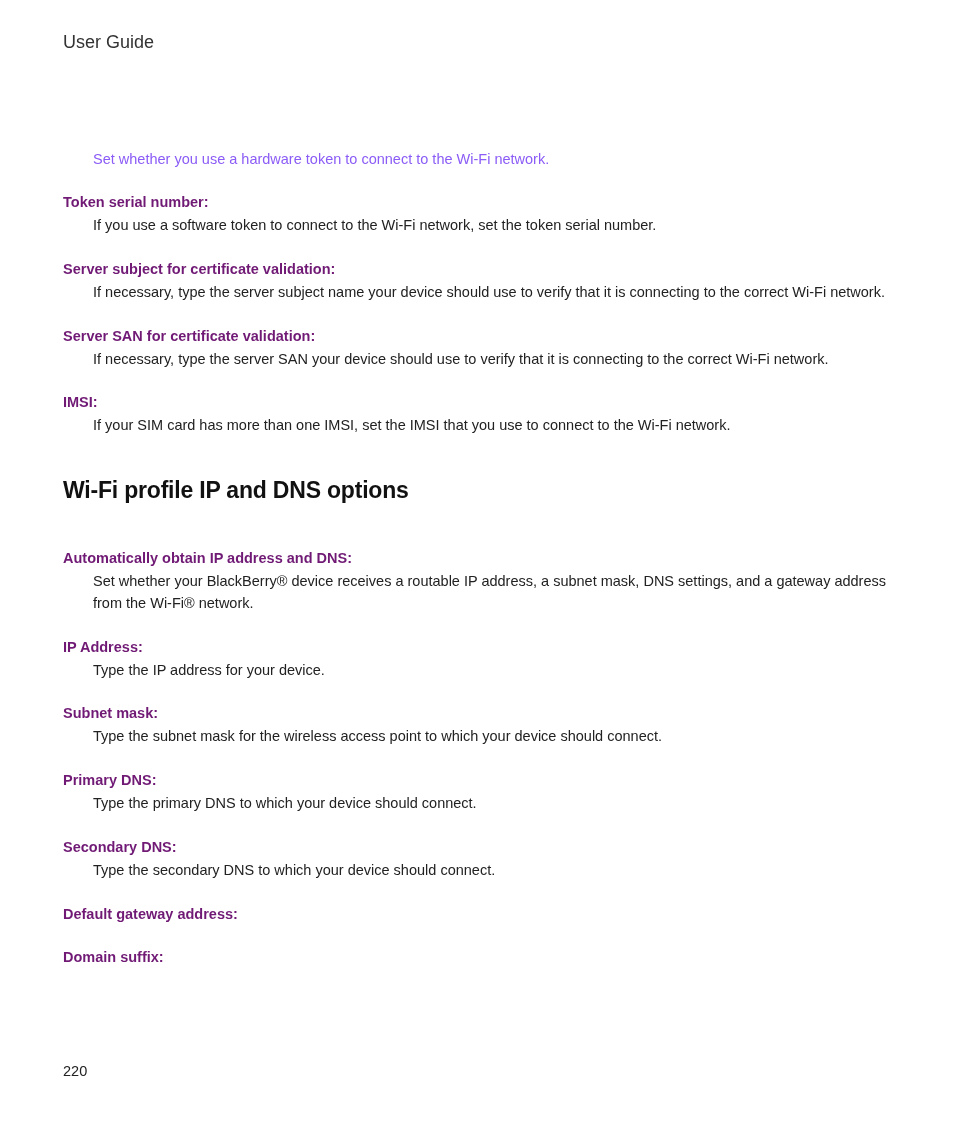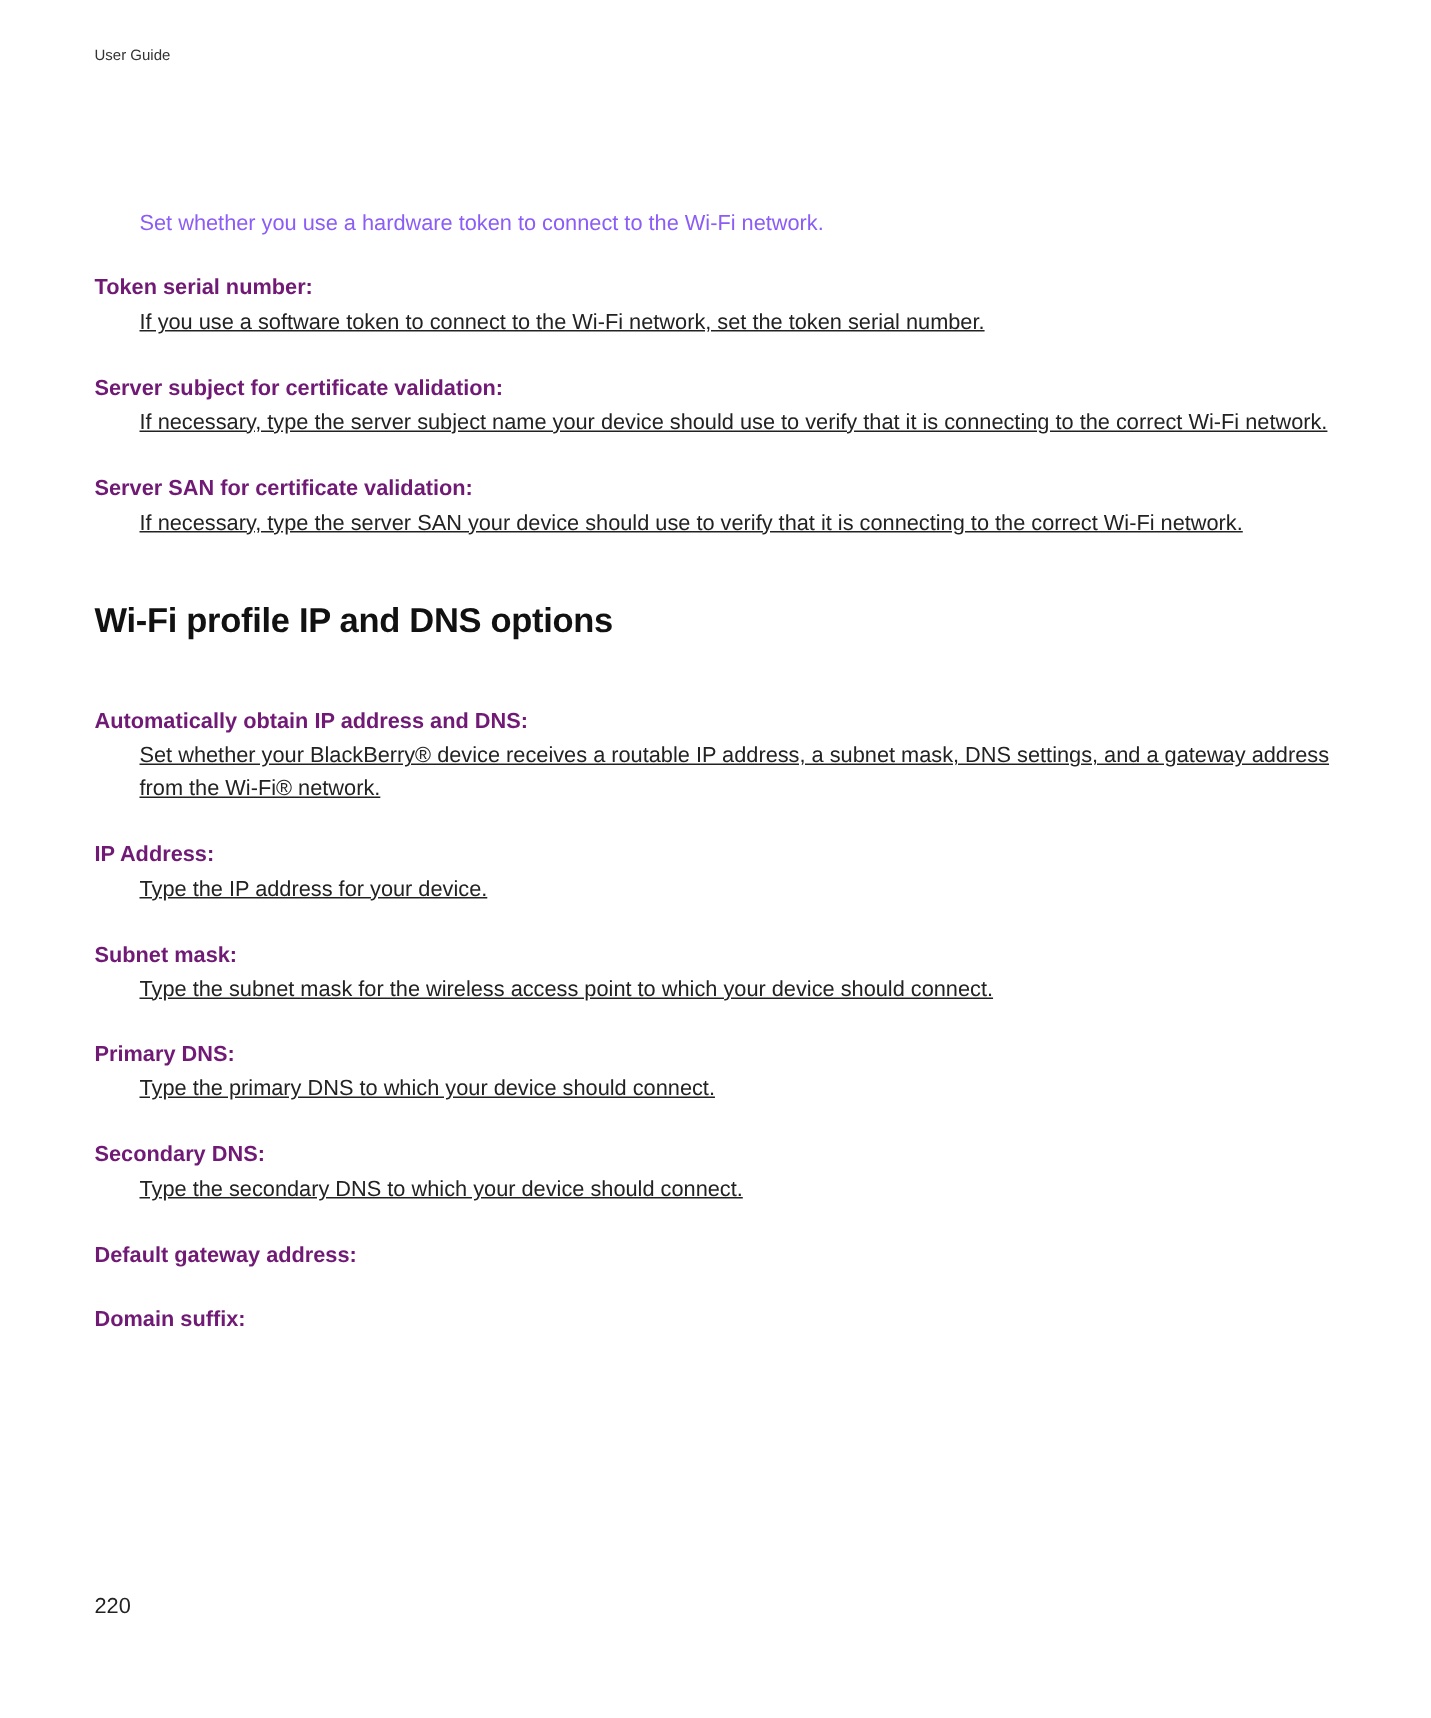--- a/index.html
+++ b/index.html
@@ -8,21 +8,21 @@
     height: 1145px;
     background: #ffffff;
     font-family: "Segoe UI", "Myriad Pro", "Helvetica Neue", Arial, sans-serif;
     color: #222;
     position: relative;
   }
   .page {
     padding: 32px 63px 0 63px;
   }
   .header {
-    font-size: 10px;
+    font-size: 18px;
     color: #333;
     margin-bottom: 96px;
   }
   .orphan-desc {
     font-size: 14.5px;
     color: #8b5cf6;
     padding-left: 30px;
     margin-bottom: 22px;
     line-height: 1.45;
   }
@@ -34,21 +34,20 @@
     font-weight: 600;
     color: #701a75;
     line-height: 1.45;
   }
   .item-desc {
     font-size: 14.5px;
     color: #222;
     padding-left: 30px;
     line-height: 1.5;
     margin-top: 2px;
-    text-decoration: underline;
   }
   .section-heading {
     font-size: 23px;
     font-weight: 700;
     color: #111;
     margin-top: 40px;
     margin-bottom: 44px;
     letter-spacing: -0.2px;
   }
   .page-number {
@@ -76,20 +75,24 @@
   <div class="item">
     <div class="item-label">Server subject for certificate validation:</div>
     <div class="item-desc">If necessary, type the server subject name your device should use to verify that it is connecting to the correct Wi-Fi network.</div>
   </div>
 
   <div class="item">
     <div class="item-label">Server SAN for certificate validation:</div>
     <div class="item-desc">If necessary, type the server SAN your device should use to verify that it is connecting to the correct Wi-Fi network.</div>
   </div>
 
+  <div class="item">
+    <div class="item-label">IMSI:</div>
+    <div class="item-desc">If your SIM card has more than one IMSI, set the IMSI that you use to connect to the Wi-Fi network.</div>
+  </div>
 
   <h2 class="section-heading">Wi-Fi profile IP and DNS options</h2>
 
   <div class="item">
     <div class="item-label">Automatically obtain IP address and DNS:</div>
     <div class="item-desc">Set whether your BlackBerry® device receives a routable IP address, a subnet mask, DNS settings, and a gateway address from the Wi-Fi® network.</div>
   </div>
 
   <div class="item">
     <div class="item-label">IP Address:</div>

